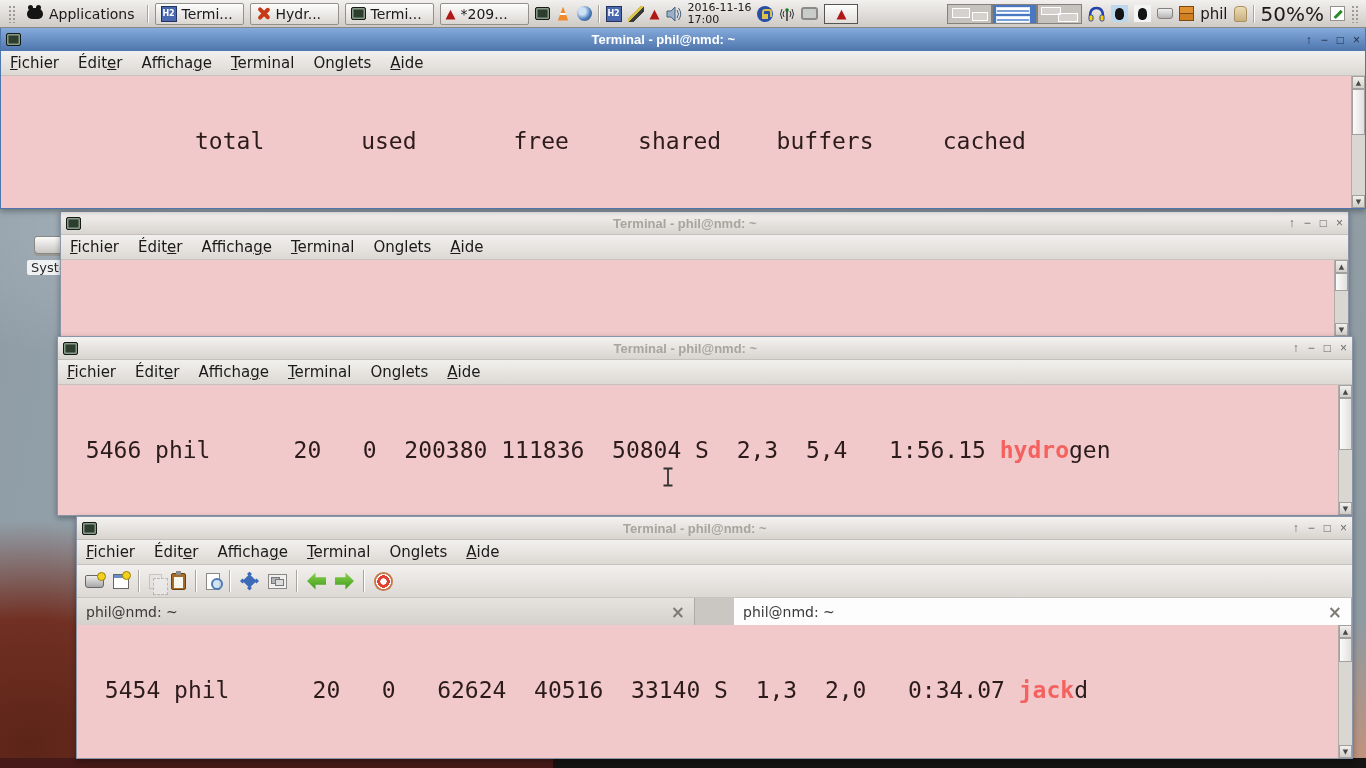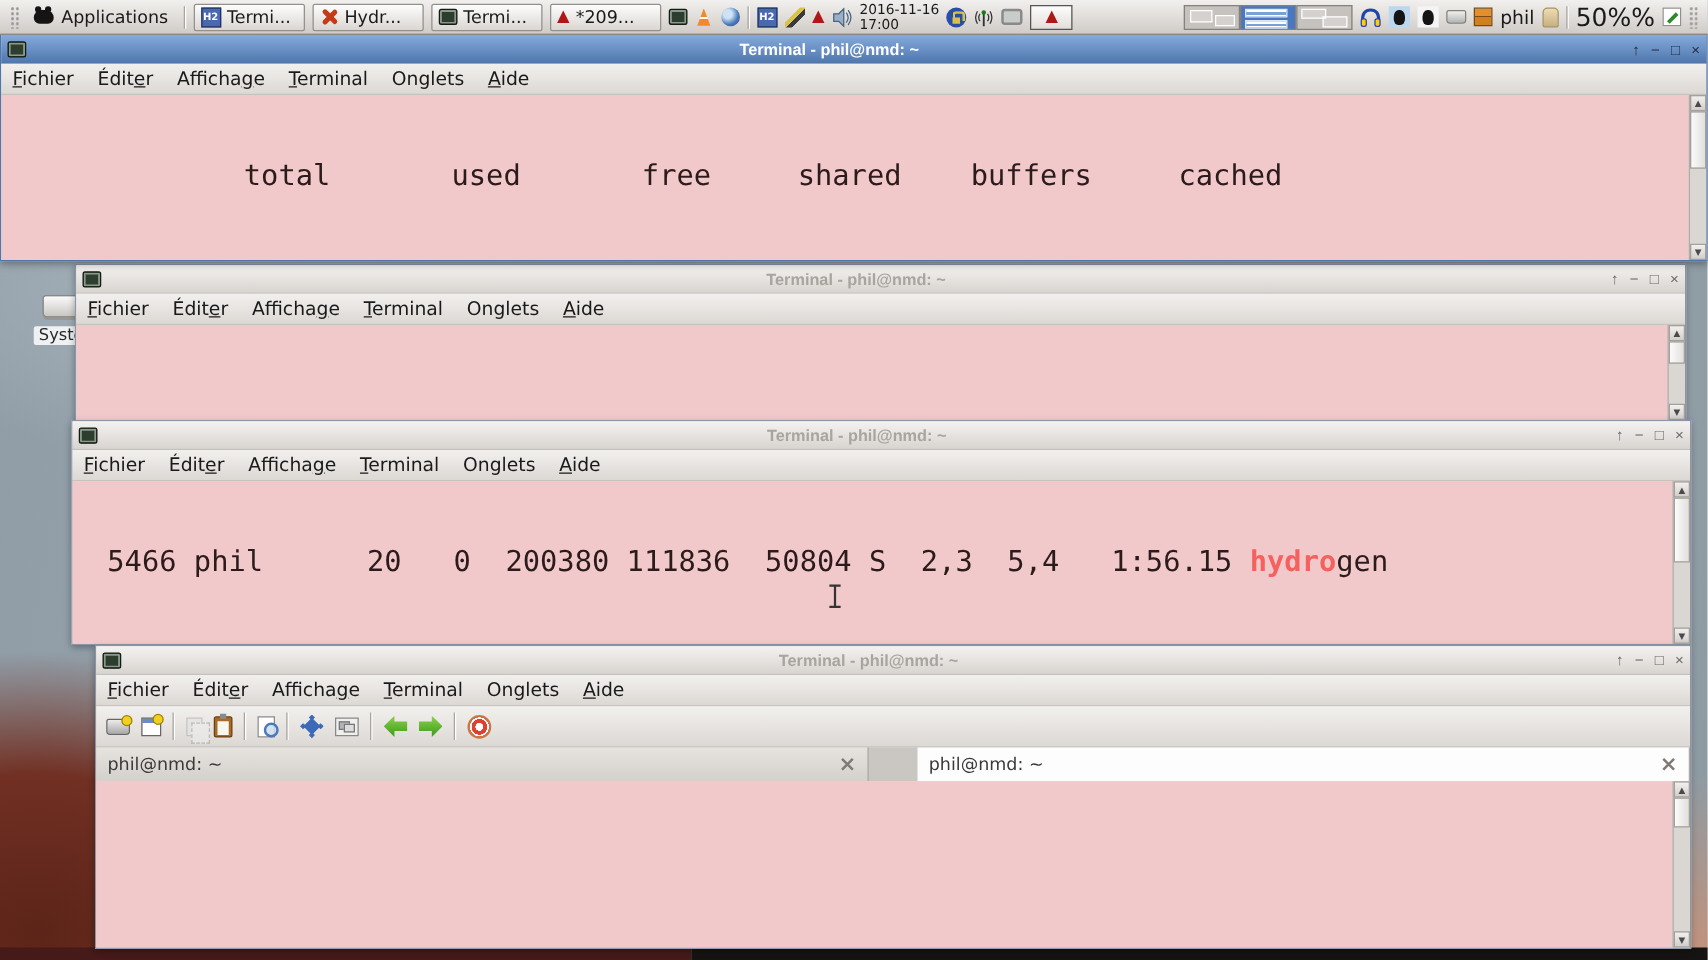--- a/index.html
+++ b/index.html
@@ -410,20 +410,21 @@
       <span class="tlabel">phil@nmd: ~</span>
       <span class="tclose">×</span>
     </div>
     <div class="tab on">
       <span class="tlabel">phil@nmd: ~</span>
       <span class="tclose">×</span>
     </div>
   </div>
   <div class="termwrap">
     <div class="term">
+      <div class="tline"><span> 5454 phil      20   0   62624  40516  33140 S  1,3  2,0   0:34.07 </span><span></span><span class="hl">jack</span><span>d</span></div>
       <div class="tline"></div>
       
       
       
     </div>
     <div class="vscroll">
       <div class="sbtn">▲</div>
       <div class="sthumb" style="height:24px;"></div>
       <div class="strough"></div>
       <div class="sbtn">▼</div>

